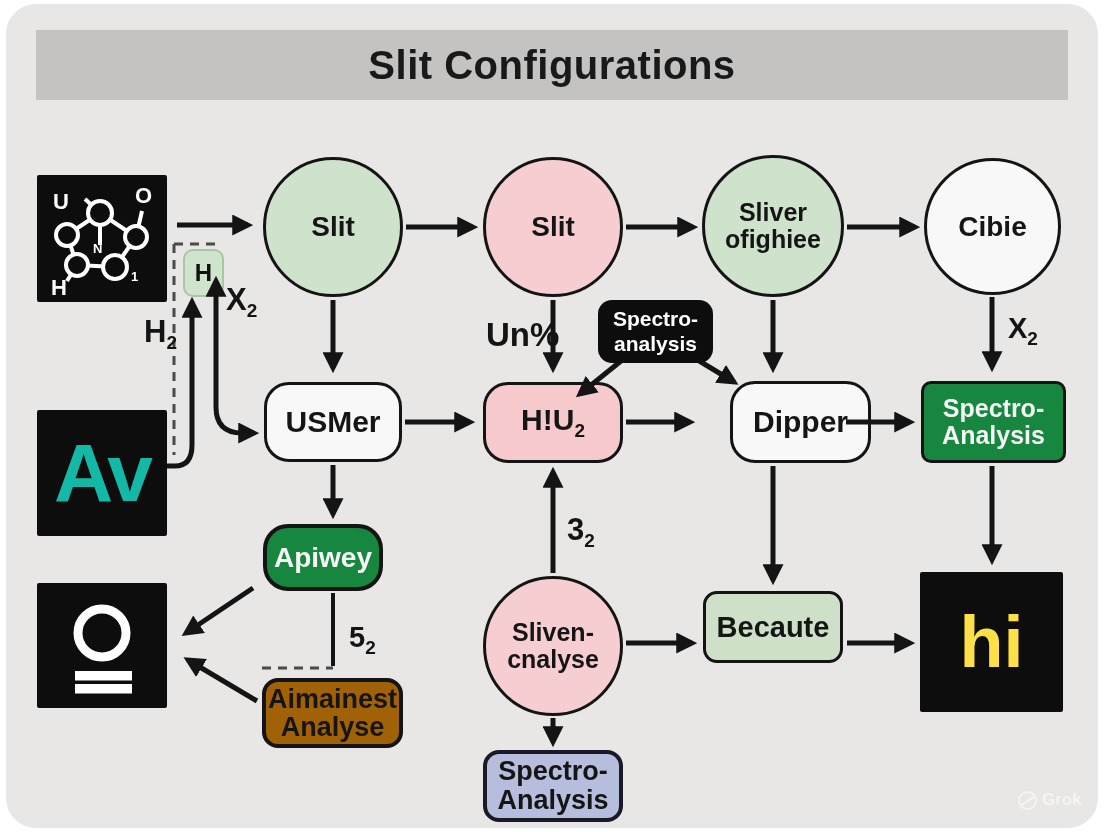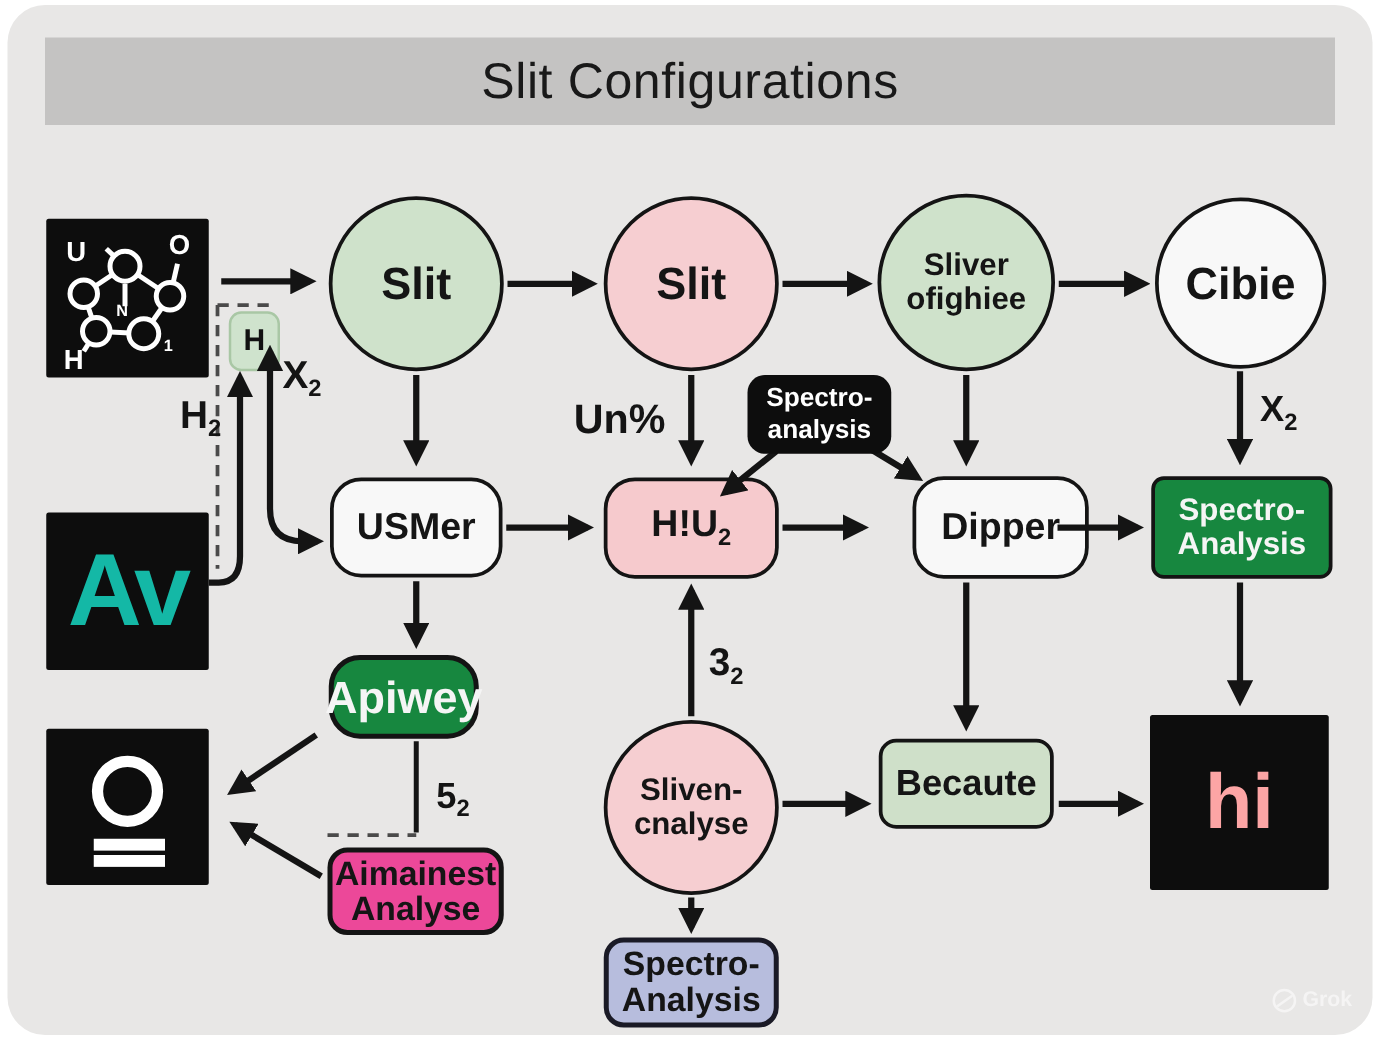--- a/index.html
+++ b/index.html
@@ -1,38 +1,38 @@
 <!DOCTYPE html>
 <html><head>
 <meta charset="utf-8">
 <style>
   html,body{margin:0;padding:0;background:#ffffff;}
   .canvas{position:relative;width:1104px;height:832px;background:#ffffff;overflow:hidden;
           font-family:"Liberation Sans", sans-serif;}
   .panel{position:absolute;left:6px;top:4px;width:1092px;height:824px;background:#e8e7e6;border-radius:30px;}
   .titlebar{position:absolute;left:36px;top:30px;width:1032px;height:70px;background:#c4c3c2;
             display:flex;align-items:center;justify-content:center;}
-  .title{font-size:40px;font-weight:400;color:#191919;letter-spacing:0.5px;}
+  .title{font-size:40px;font-weight:700;color:#191919;letter-spacing:0.5px;}
   .wires{position:absolute;left:0;top:0;width:1104px;height:832px;pointer-events:none;}
   .node{position:absolute;display:flex;flex-direction:column;align-items:center;justify-content:center;
         box-sizing:border-box;text-align:center;color:#151515;font-weight:700;}
   .circle{border-radius:50%;border:3.5px solid #141414;}
   .rbox{border-radius:25px;border:3.5px solid #141414;}
   .blacksq{background:#0d0d0d;border-radius:2px;}
-  .l28{font-size:36px;line-height:1.05;}
+  .l28{font-size:28px;line-height:1.05;}
   .l26{font-size:25px;line-height:1.1;}
   .l30{font-size:30px;}
   .whitetext{color:#f5f5f5;}
   .chip{position:absolute;background:#cfe3cd;border:2px solid #a9c7a5;border-radius:10px;
         display:flex;align-items:center;justify-content:center;font-weight:700;font-size:24px;color:#111;}
   .bubble{position:absolute;background:#0d0d0d;border-radius:14px;display:flex;flex-direction:column;
           align-items:center;justify-content:center;color:#fff;font-weight:700;font-size:21px;line-height:1.15;}
   .el{position:absolute;font-weight:700;color:#141414;font-size:31px;white-space:nowrap;}
   .el sub{font-size:19px;font-weight:700;}
-  .hi-label{font-size:62px;font-weight:700;color:#fca5a5;line-height:1;}
+  .hi-label{font-size:72px;font-weight:700;color:#fde047;line-height:1;}
   .av-label{font-size:82px;font-weight:700;color:#14b8a6;line-height:1;letter-spacing:-3px;}
   .watermark{position:absolute;left:1018px;top:790px;color:rgba(255,255,255,0.55);font-size:17px;
              font-weight:700;display:flex;align-items:center;gap:5px;}
   .wm-circle{width:15px;height:15px;border:2px solid rgba(255,255,255,0.55);border-radius:50%;
              position:relative;overflow:hidden;}
   .wm-circle::after{content:"";position:absolute;left:-2px;top:6px;width:22px;height:2px;
              background:rgba(255,255,255,0.55);transform:rotate(-35deg);}
 </style>
 </head>
 <body>
@@ -113,21 +113,21 @@
   </div>
 
   <div class="node blacksq" style="left:37px;top:583px;width:130px;height:125px;">
     <svg width="130" height="125" viewBox="0 0 130 125">
       <circle cx="65" cy="50" r="24" fill="none" stroke="#ffffff" stroke-width="9"></circle>
       <rect x="38" y="88" width="57" height="9.5" fill="#ffffff"></rect>
       <rect x="38" y="101" width="57" height="9.5" fill="#ffffff"></rect>
     </svg>
   </div>
 
-  <div class="node rbox" style="left:262px;top:678px;width:141px;height:70px;background:#ec4899;border-width:4px;border-radius:16px;font-size:27px;line-height:1.05;">
+  <div class="node rbox" style="left:262px;top:678px;width:141px;height:70px;background:#a16207;border-width:4px;border-radius:16px;font-size:27px;line-height:1.05;">
     <span>Aimainest</span>
     <span>Analyse</span>
   </div>
 
   <div class="node circle l26" style="left:483px;top:576px;width:140px;height:140px;background:#f6ced1;">
     <span>Sliven-</span>
     <span>cnalyse</span>
   </div>
 
   <div class="node rbox" style="left:703px;top:591px;width:140px;height:72px;background:#cfe0c9;border-radius:14px;font-size:29px;">
@@ -189,21 +189,21 @@
     <span>Spectro-</span>
     <span>analysis</span>
   </div>
 
   <div class="el" style="left:144px;top:314px;">
     <span>H</span><sub>2</sub>
   </div>
   <div class="el" style="left:226px;top:282px;">
     <span>X</span><sub>2</sub>
   </div>
-  <div class="el" style="left:459px;top:316px;font-size:33px;">
+  <div class="el" style="left:486px;top:316px;font-size:33px;">
     <span>Un%</span><sub></sub>
   </div>
   <div class="el" style="left:1008px;top:312px;font-size:29px;">
     <span>X</span><sub>2</sub>
   </div>
   <div class="el" style="left:567px;top:512px;">
     <span>3</span><sub>2</sub>
   </div>
   <div class="el" style="left:349px;top:621px;font-size:29px;">
     <span>5</span><sub>2</sub>

